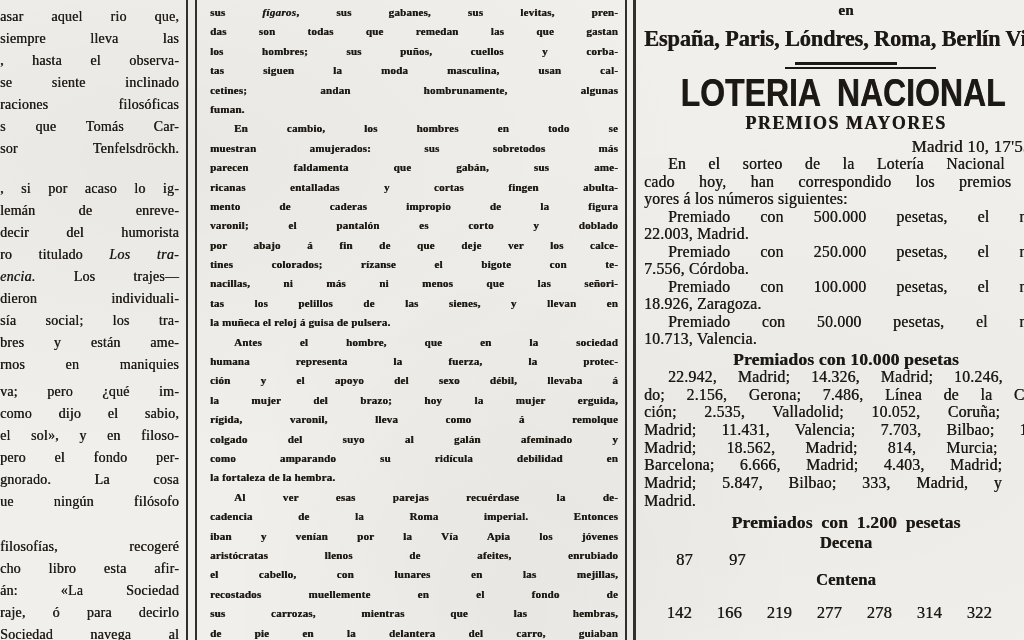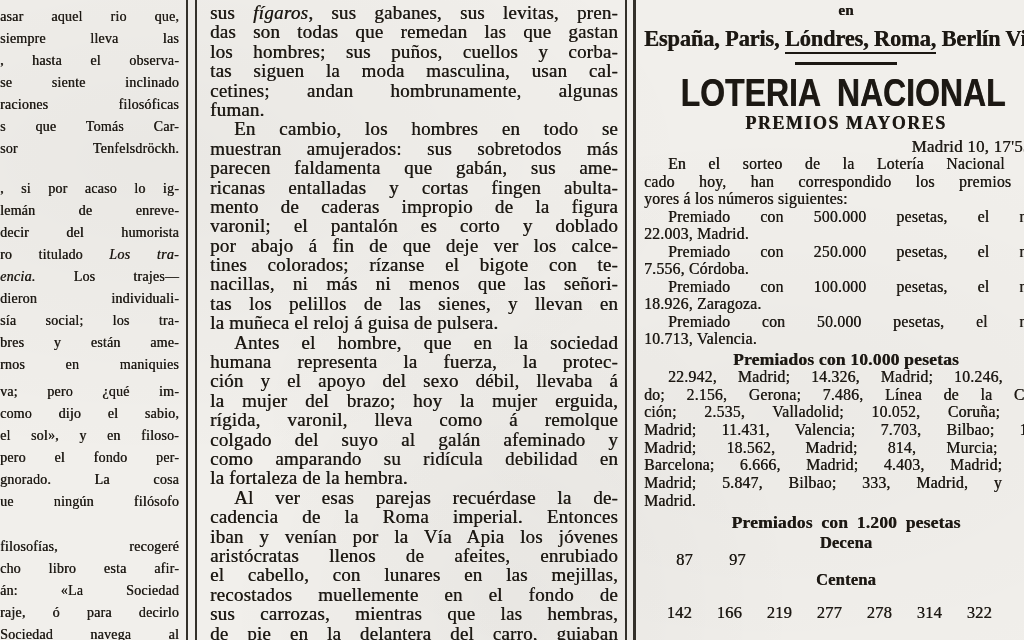--- a/index.html
+++ b/index.html
@@ -19,33 +19,33 @@
   }
   .vrule{position:absolute;top:0;bottom:0;background:#33302a;}
   .vrule.l1{left:186px;width:2px;}
   .vrule.l2{left:195px;width:2px;}
   .vrule.r1{left:625px;width:2px;}
   .vrule.r2{left:633px;width:3px;}
   section{position:absolute;top:0;bottom:0;}
   .col-left{left:0;width:179px;font-size:14px;}
   .col-left .block{position:absolute;left:0;right:0;}
   .col-left .line{line-height:22px;height:22px;}
-  .col-mid{left:210px;width:408px;font-size:19px;}
+  .col-mid{left:210px;width:408px;font-size:11px;font-weight:bold;}
   .col-mid .lines{position:absolute;top:3px;left:0;right:0;}
   .col-mid .line{line-height:19.4px;height:19.4px;}
   .col-right{left:644px;width:404px;font-size:15.8px;}
   .line{
     text-align:justify;
     text-align-last:justify;
     white-space:nowrap;
     overflow:visible;
   }
   .line.noj{text-align:center;text-align-last:left;}
   .line.ind{text-indent:24px;}
-  .u{border-bottom:2px solid currentColor;padding-bottom:1px;}
+  .u{border-bottom:2px solid currentColor;padding-bottom:16px;}
   
   .col-right > *{position:absolute;left:0;right:0;margin:0;}
   .kicker{top:2px;text-align:center;font-weight:bold;font-size:15px;}
   .cities{
     top:26px;left:0;
     font-weight:bold;font-size:22.5px;
     white-space:nowrap;letter-spacing:-0.2px;
     text-align:left;
   }
   .title-rule{top:62px;left:151px;right:auto;width:102px;height:3px;background:#1c1813;}

